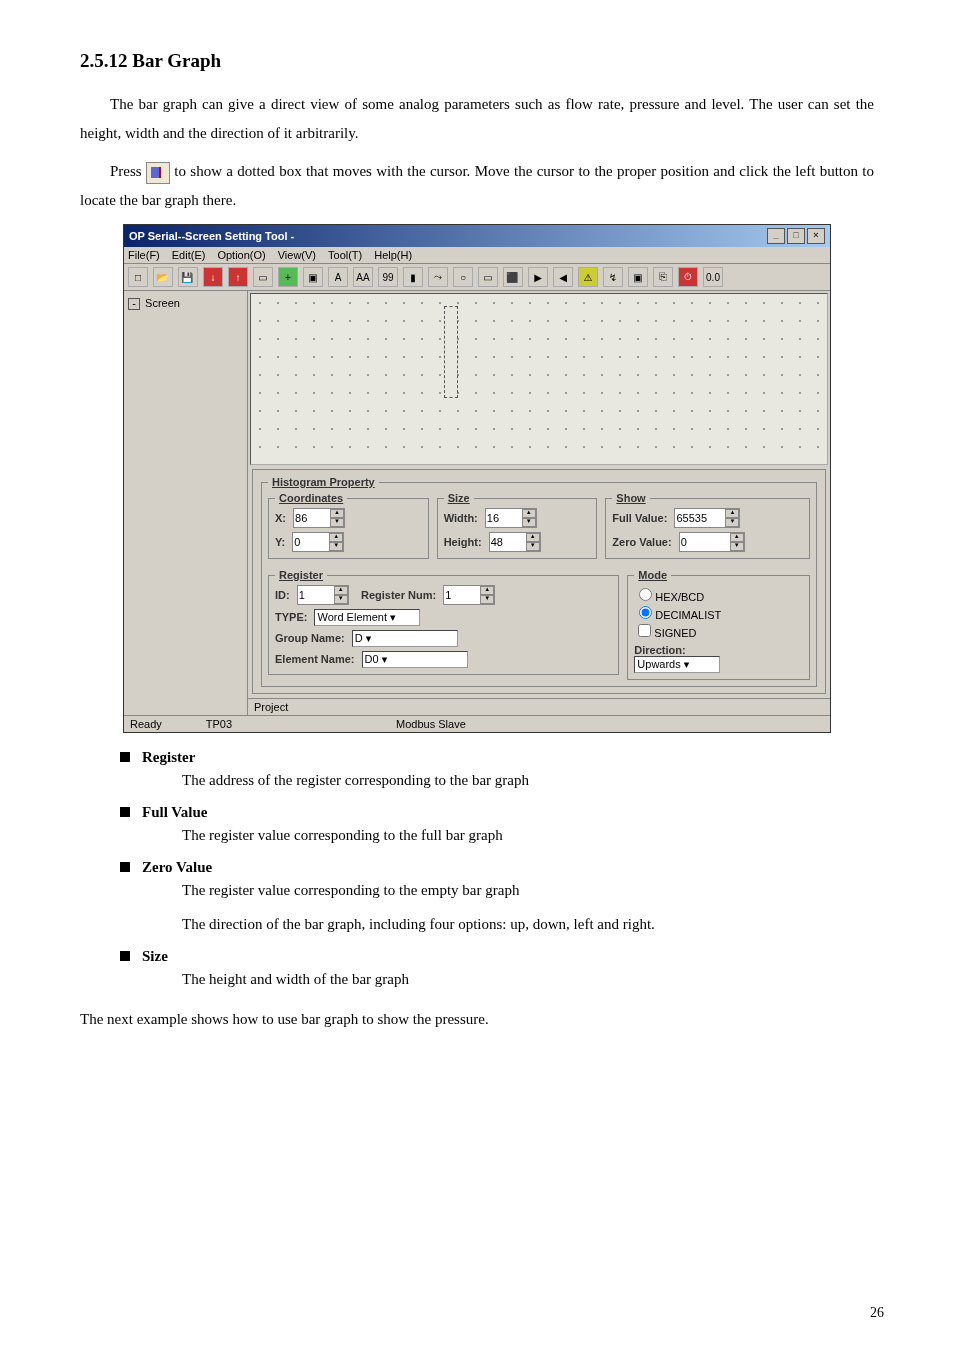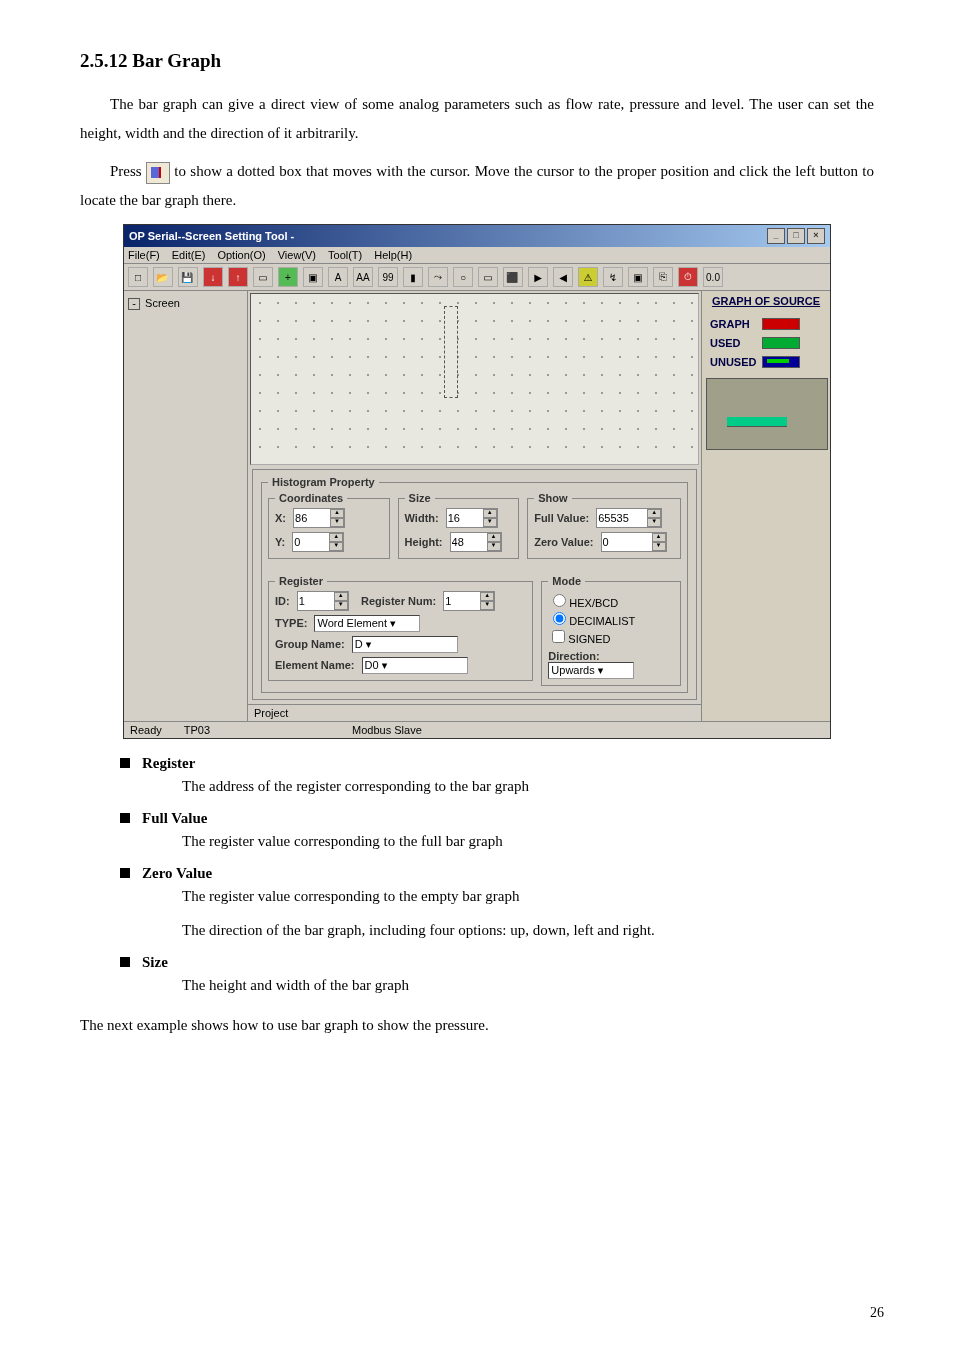--- a/index.html
+++ b/index.html
@@ -118,22 +118,22 @@
     margin:4px;
     border:1px solid #888;
     padding:6px 8px;
     background:#d4d0c8;
   }
   fieldset {
     border:1px solid #888;
     padding:4px 6px 6px 6px;
     margin:0;
   }
-  legend { font-weight:bold; color:#333; padding:0 4px; }
-  .row1 { display:flex; gap:8px; margin-bottom:16px; }
+  legend { font-weight:bold; color:#333; padding:0 4px;text-decoration:underline; }
+  .row1 { display:flex; gap:8px; margin-bottom:10px; }
   .spin { display:inline-flex; border:1px solid #888; }
   .spin input { border:none; width:34px; background:#fff; font-size:11px; padding:1px;}
   .spin-btns { display:flex; flex-direction:column; }
   .spin-btns div{ width:12px; height:7px; background:#d4d0c8; border:1px solid #888; font-size:6px; text-align:center; line-height:5px;}
   .lbl { font-weight:bold; color:#333; margin-right:4px; }
   .sel { border:1px inset #999; background:#fff; padding:1px 2px; }
   .row2 { display:flex; gap:8px; align-items:flex-start; }
   .right-panel {
     width:120px;
     background:#d4cfbf;
@@ -151,21 +151,21 @@
   .graph-legend td { font-weight:bold; font-size:11px; color:#004; padding:2px;}
   .leg-box { width:36px; height:10px; display:inline-block; vertical-align:middle;}
   .leg-box.red{background:#c00;border:1px solid #555;}
   .leg-box.green{background:#0a3;border:1px solid #555;}
   .leg-box.blue{ background:#009; border:1px solid #555; position:relative;}
   .leg-box.blue::after{content:""; position:absolute; left:4px; top:2px; width:22px; height:4px; background:#0c0;}
   .mini-chart { margin-top:6px; width:100%; height:70px; background:#9f9f8a; border:1px solid #555; position:relative;}
   .mini-chart .bar1{position:absolute; left:20px; bottom:22px; width:60px; height:10px; background:#0c8;}
   .mini-chart .axis{position:absolute; left:20px; bottom:22px; width:60px; height:1px; background:#555;}
   .project-tab { background:#d4d0c8; padding:2px 6px; border-top:1px solid #888;}
-  .statusbar { background:#d4d0c8; padding:2px 6px; border-top:1px solid #888; display:flex; gap:22px;}
+  .statusbar { background:#d4d0c8; padding:2px 6px; border-top:1px solid #888; display:flex; gap:44px;}
   
   .bl { margin: 14px 0 14px 40px; }
   .bl .row { display:flex; margin-bottom:2px; align-items:baseline;}
   .bl .sq { width:10px; height:10px; background:#000; margin-right:12px; margin-top:5px; flex-shrink:0;}
   .bl .head { font-weight:bold; }
   .bl .sub { margin-left:62px; margin-bottom:10px; line-height:1.6;}
   .pagenum { position:fixed; right:70px; bottom:30px; font-size:14px;}
 </style>
 </head>
 <body>
@@ -344,43 +344,20 @@
               <div><input type="radio" checked="" style=""><span>DECIMALIST</span></div>
               <div><input type="checkbox" style=""><span>SIGNED</span></div>
               <div style="margin-top:4px" class="lbl">Direction:</div>
               <span class="sel" style="display:inline-block; width:80px;"><span>Upwards</span> ▾</span>
             </fieldset>
           </div>
         </fieldset>
       </div>
       <div class="project-tab">Project</div>
     </div>
-    <div class="right-panel">
-      <div class="right-title">GRAPH OF SOURCE</div>
-      <table class="graph-legend">
-        <tbody>
-            <tr>
-              <td>GRAPH</td>
-              <td><span class="leg-box red"></span></td>
-            </tr>
-        <tr>
-              <td>USED</td>
-              <td><span class="leg-box green"></span></td>
-            </tr>
-        <tr>
-              <td>UNUSED</td>
-              <td><span class="leg-box blue"></span></td>
-            </tr>
-      </tbody>
-        </table>
-      <div class="mini-chart">
-        <div class="bar1"></div>
-        <div class="axis"></div>
-      </div>
-    </div>
   </div>
   <div class="statusbar">
     <span>Ready</span>
     <span>TP03</span>
     <span style="margin-left:120px">Modbus Slave</span>
   </div>
 </div>
 
 <div class="bl">
   <div class="row">

